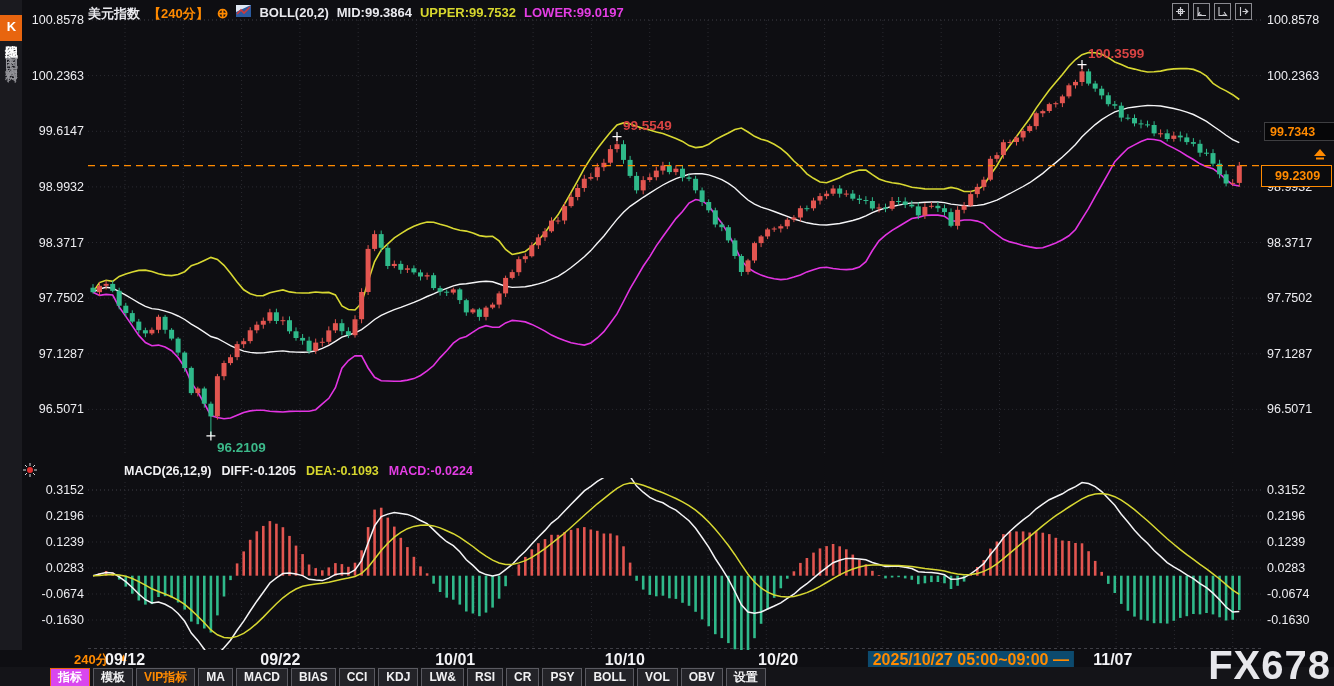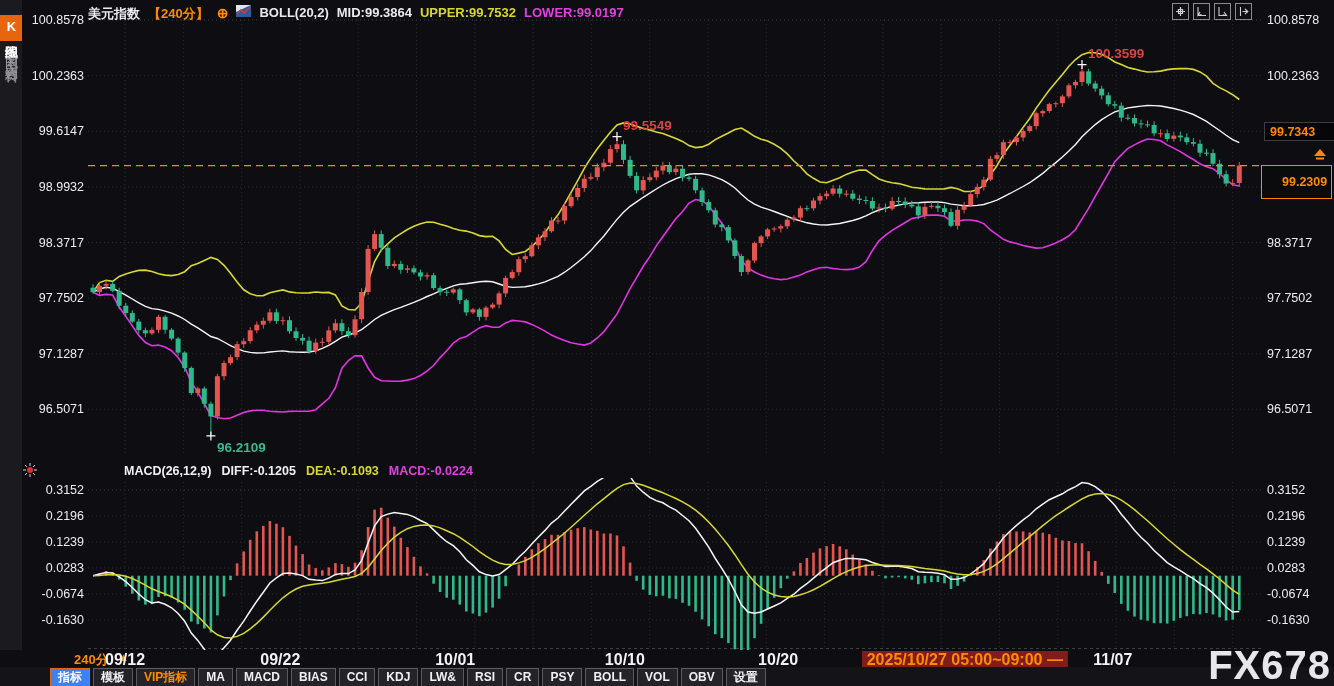--- a/index.html
+++ b/index.html
@@ -25,34 +25,34 @@
   .axis-label{position:absolute;font-size:12.5px;color:#ededf1;transform:translateY(-50%);white-space:nowrap;}
   .axis-left{left:24px;width:60px;text-align:right;}
   .axis-right{left:1267px;width:64px;text-align:left;}
   
   .macd-header{position:absolute;left:88px;top:464px;display:flex;gap:10px;font-size:12.5px;font-weight:bold;white-space:nowrap;padding-left:36px;}
   .macd-icon-wrap{position:absolute;left:22px;top:462px;width:16px;height:16px;}
   
   .tag{position:absolute;box-sizing:border-box;font-size:12.5px;font-weight:bold;display:flex;align-items:center;}
   .tag-upper{left:1264px;top:122px;width:80px;height:19px;background:#060608;border:1px solid rgba(210,210,215,.28);
              color:#ff8a00;padding-left:5px;}
-  .tag-price{left:1261px;top:165px;width:71px;height:34px;background:#0b0b0d;border:1px solid #ff8a00;
-             color:#ff8a00;padding-left:20px;}
+  .tag-price{left:1261px;top:165px;width:71px;height:22px;background:#0b0b0d;border:1px solid #ff8a00;
+             color:#ff8a00;padding-left:13px;}
   .price-flag{position:absolute;left:1313px;top:148px;}
   
   .date-row{position:absolute;left:0;top:650px;width:1334px;height:18px;background:#0e0e12;}
   .period-label{position:absolute;left:74px;top:1px;color:#ff8a00;font-weight:bold;font-size:13px;cursor:pointer;}
   .period-arrow{position:absolute;left:118px;top:1px;color:#ff8a00;font-size:11px;cursor:pointer;}
   .date-label{position:absolute;top:1px;transform:translateX(-50%);color:#f2f2f5;font-size:16px;font-weight:bold;white-space:nowrap;}
-  .date-label.highlight{background:#7f1d1d;color:#ff8a00;padding:0 5px;}
+  .date-label.highlight{background:#0c4a6e;color:#ff8a00;padding:0 5px;margin-left:6px;}
   .tool-row-bg{position:absolute;left:0;top:667px;width:1334px;height:19px;background:#141418;}
   .tool-row{position:absolute;left:50px;top:668px;height:18px;display:flex;gap:3px;align-items:center;}
   .tool-btn{background:#232328;border:1px solid #5a5a61;color:#f0f0f2;font-size:12px;font-weight:bold;
             padding:0 7px;height:17px;line-height:16px;cursor:pointer;white-space:nowrap;}
-  .tool-btn.active{background:#3b82f6;border-color:#e8650f;color:#ffffff;}
+  .tool-btn.active{background:#d946ef;border-color:#e8650f;color:#ffffff;}
   .tool-btn.vip{color:#ff8a00;}
   .watermark{position:absolute;right:3px;bottom:0px;font-size:40px;font-weight:bold;color:#eeeef2;
              letter-spacing:1px;line-height:1.05;opacity:.97;margin-left:20px;}
 </style>
 </head>
 <body>
 
 <div class="screen">
 
   <svg id="chart-svg" width="1334" height="686">

